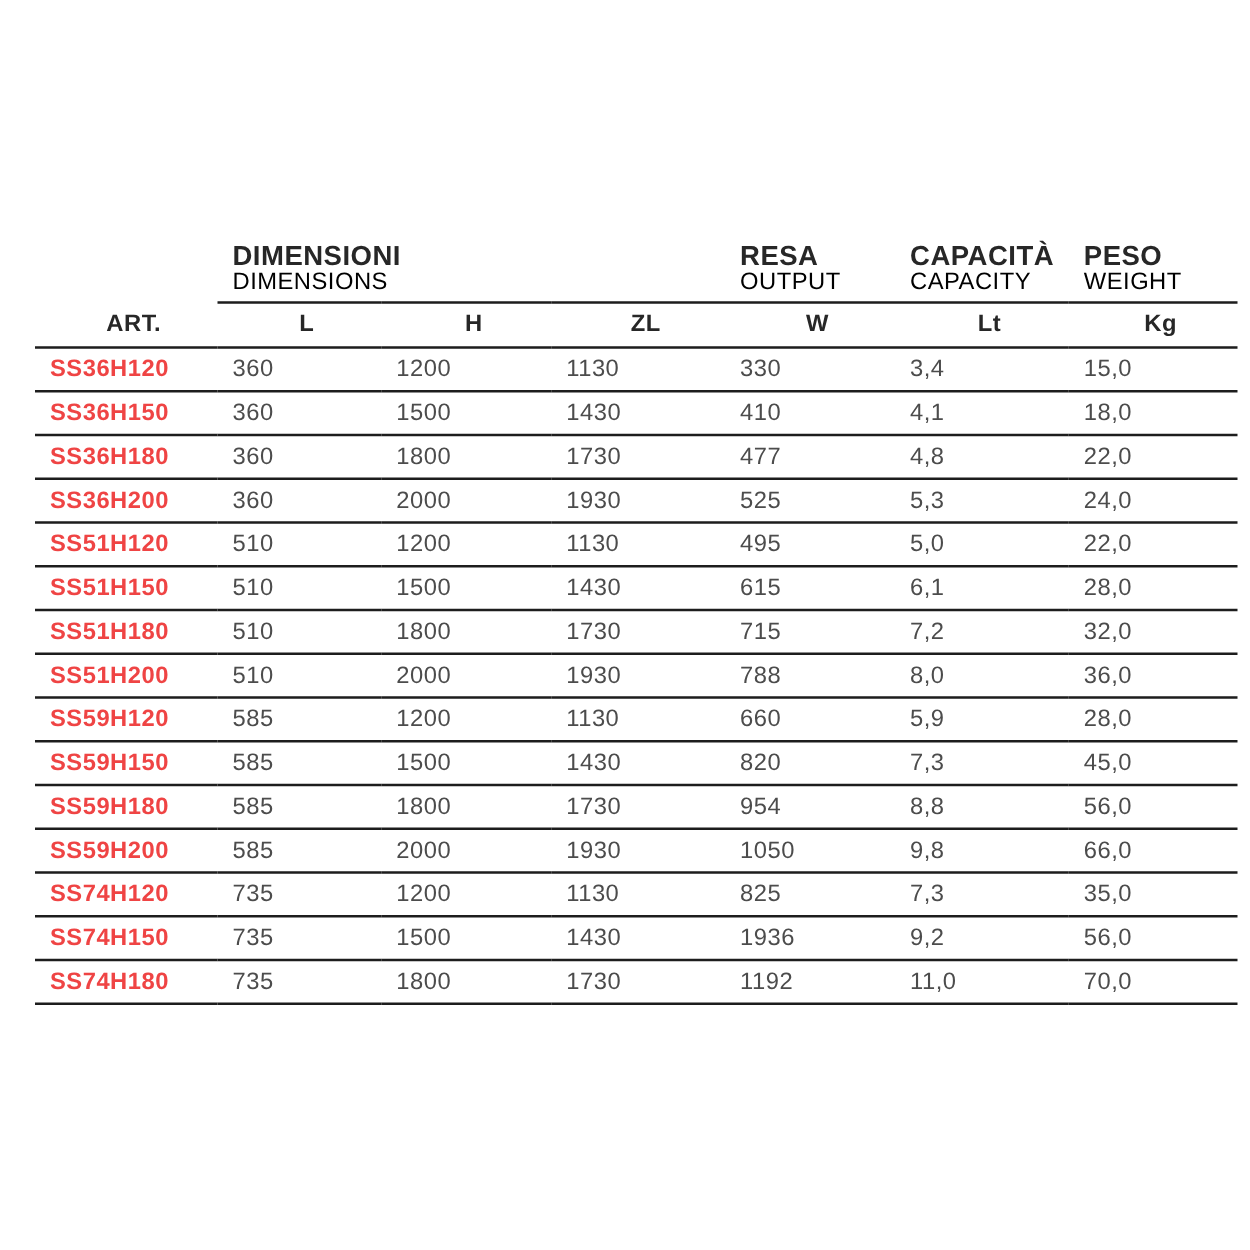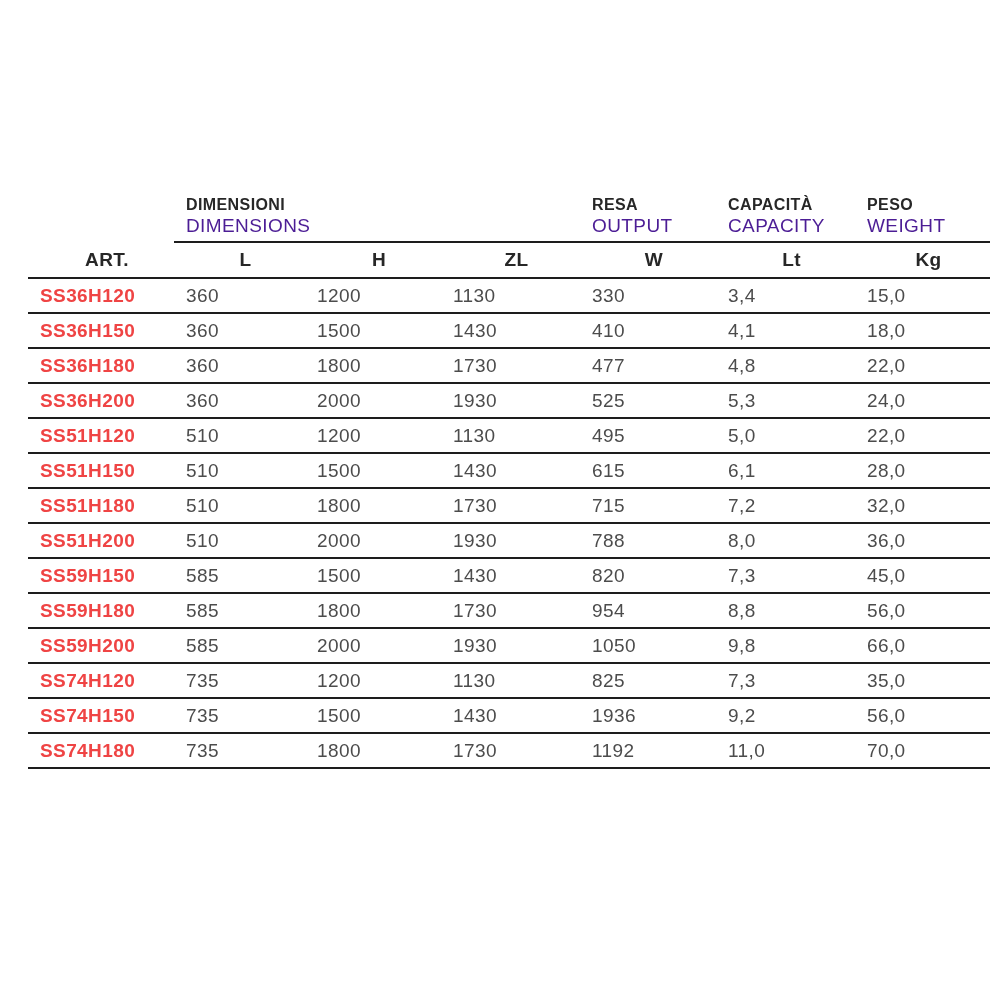--- a/index.html
+++ b/index.html
@@ -29,32 +29,32 @@
   
   tr.group-row td {
     height: 48px;
     vertical-align: bottom;
     padding: 0 0 5px 12px;
   }
   tr.group-row td.group-cell {
     border-bottom: 2px solid #1d1d1d;
   }
   .group-title {
-    font-size: 16px;
+    font-size: 22px;
     font-weight: bold;
     color: #272727;
     letter-spacing: 0.4px;
     line-height: 21px;
     white-space: nowrap;
     margin-top: 16px;
   }
   .group-subtitle {
     font-size: 19px;
     font-weight: normal;
-    color: #4c1d95;
+    color: #000000;
     letter-spacing: 0.4px;
     line-height: 21px;
     white-space: nowrap;
   }
   
   tr.unit-row th {
     height: 30px;
     text-align: center;
     vertical-align: middle;
     padding: 2px 0 2px 12px;
@@ -196,20 +196,29 @@
           <tr>
     <td class="art-cell">SS51H200</td>
     <td class="num-cell">510</td>
     <td class="num-cell">2000</td>
     <td class="num-cell">1930</td>
     <td class="num-cell">788</td>
     <td class="num-cell">8,0</td>
     <td class="num-cell">36,0</td>
   </tr>
           <tr>
+    <td class="art-cell">SS59H120</td>
+    <td class="num-cell">585</td>
+    <td class="num-cell">1200</td>
+    <td class="num-cell">1130</td>
+    <td class="num-cell">660</td>
+    <td class="num-cell">5,9</td>
+    <td class="num-cell">28,0</td>
+  </tr>
+          <tr>
     <td class="art-cell">SS59H150</td>
     <td class="num-cell">585</td>
     <td class="num-cell">1500</td>
     <td class="num-cell">1430</td>
     <td class="num-cell">820</td>
     <td class="num-cell">7,3</td>
     <td class="num-cell">45,0</td>
   </tr>
           <tr>
     <td class="art-cell">SS59H180</td>

